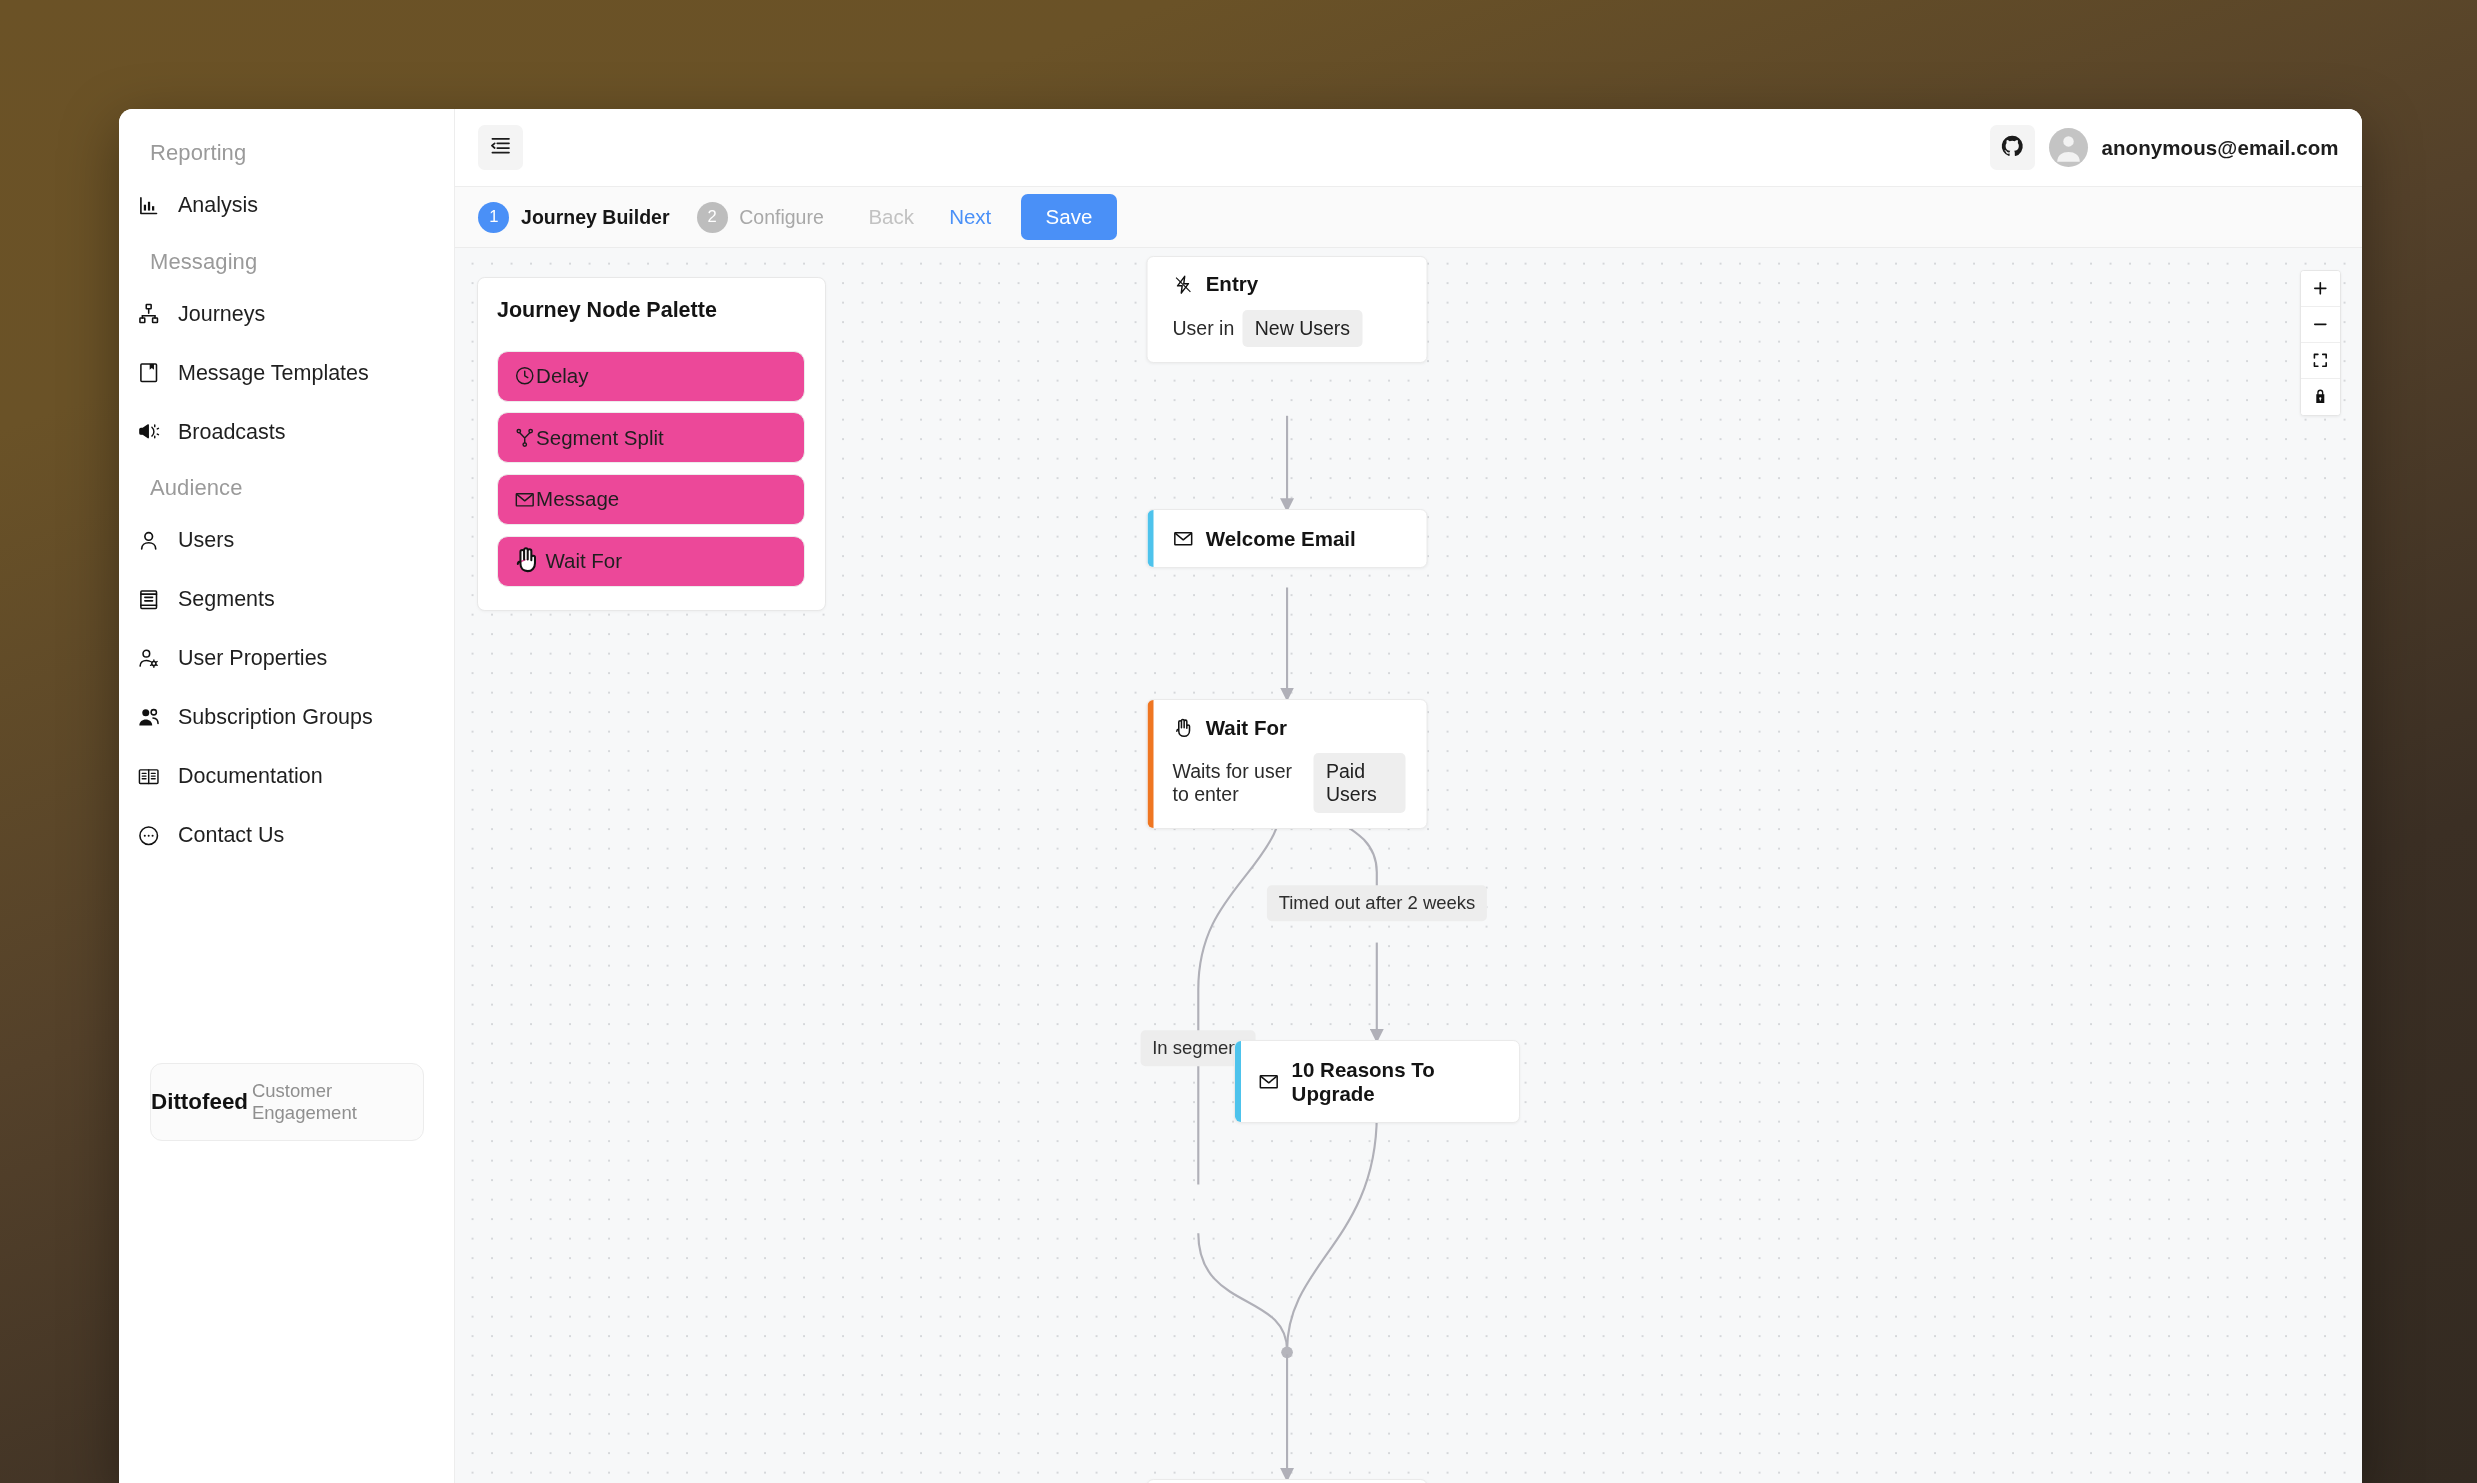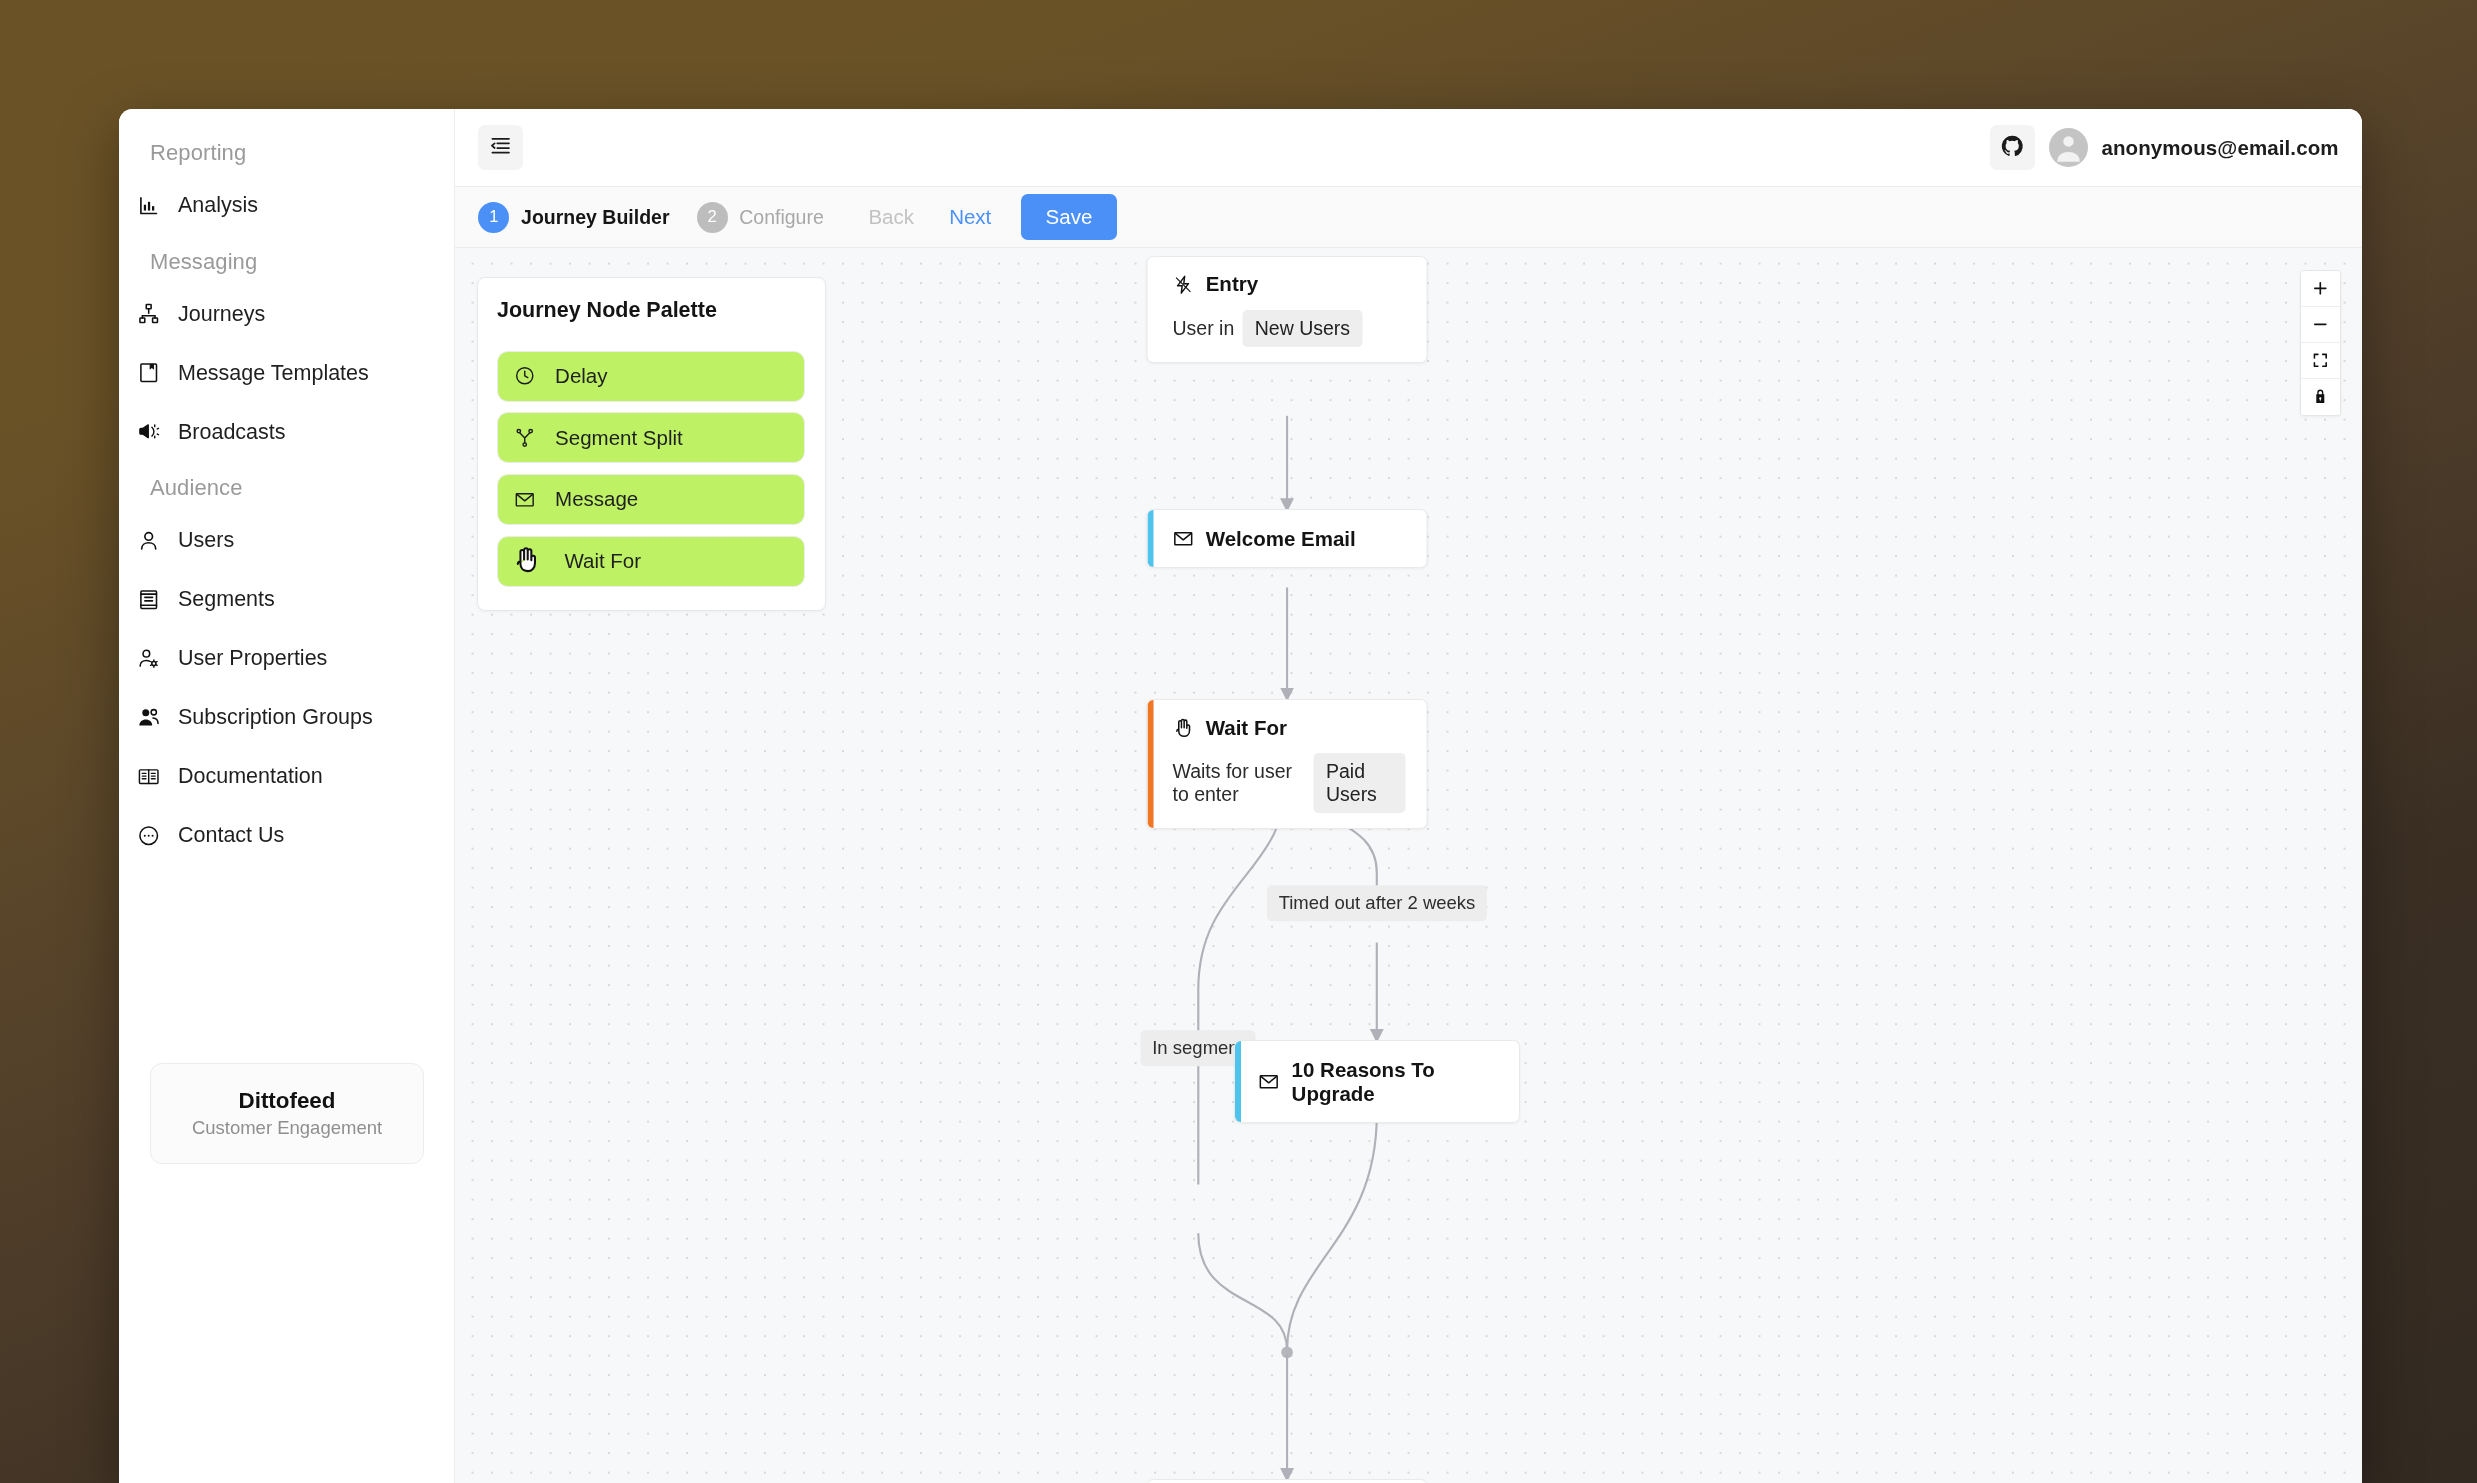--- a/index.html
+++ b/index.html
@@ -45,25 +45,25 @@
     cursor: pointer;
     color: #1c1c1c;
   }
   .nav-item .nav-label { font-size: 21.5px; color: #1f1f1f; }
   .nav-ico { width: 23.4px; height: 23.4px; flex: 0 0 23.4px; display:block; }
   .nav-ico svg { width: 23.4px; height: 23.4px; display: block; }
 
   #brand-card {
     position: absolute;
     left: 31px; bottom: auto; top: 954px;
-    width: 274px; height: 101px;
+    width: 274px; height: 78px;
     border: 1px solid #ececec;
     border-radius: 12px;
     background: #fbfbfb;
-    display: flex; flex-direction: column;
+    display: flex; flex-direction: row;
     align-items: center; justify-content: center;
     gap: 3.9px;
   }
   #brand-name { font-size: 22.4px; font-weight: bold; color: #111; }
   #brand-tagline { font-size: 18.5px; color: #8f8f8f; }
 
   
   #main { flex: 1; height: 100%; display: flex; flex-direction: column; min-width: 0; }
 
   
@@ -155,24 +155,24 @@
     border-radius: 7.8px;
     padding: 19.5px 19.5px 23.4px 19.5px;
     box-shadow: 0 1px 2.9px rgba(0,0,0,.04);
     z-index: 5;
   }
   #palette-title { font-size: 21.5px; font-weight: bold; color: #141414; margin-bottom: 28px; }
   .palette-item {
     height: 51px;
     border: 1px solid #ececec;
     border-radius: 11px;
-    display: flex; align-items: center; gap: 20px;
+    display: flex; align-items: center; gap: 1px;
     padding: 0 15.6px;
     margin-bottom: 10.7px;
-    background: #bef264;
+    background: #ec4899;
     cursor: grab;
     font-size: 20.5px; color: #1f1f1f;
   }
   .palette-item:last-child { margin-bottom: 0; }
   .pico { width: 21.5px; height: 21.5px; flex: 0 0 21.5px; }
   .pico svg { width: 21.5px; height: 21.5px; display: block; }
   .palette-item.waitfor .pico { width: 25px; height: 25px; flex: 0 0 25px; margin-left: -2px; }
   .palette-item.waitfor .pico svg { width: 29px; height: 29px; margin-top: -3.9px; }
   .palette-item.waitfor span.lbl { margin-left: 7.8px; }
 

